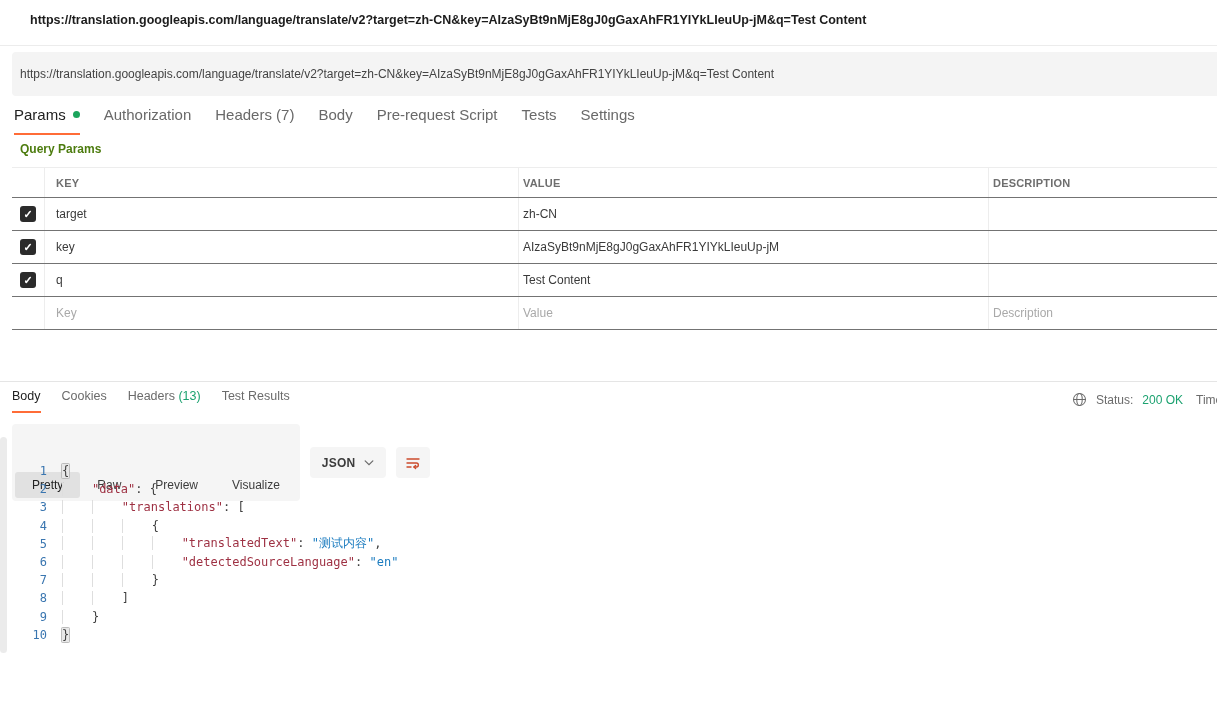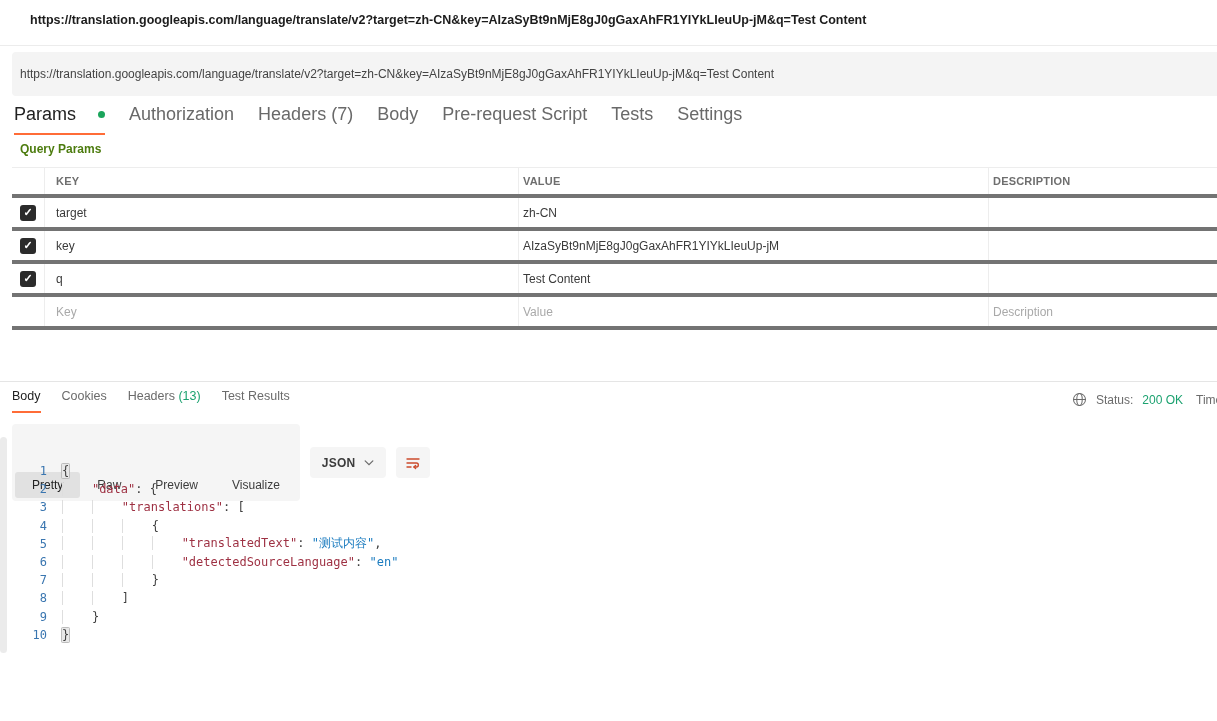--- a/index.html
+++ b/index.html
@@ -16,30 +16,30 @@
   .url-row { position:absolute; top:52px; left:12px; width:1205px; height:44px;
              background:#f4f4f4; border-radius:4px 0 0 4px; display:flex; align-items:center; }
   .method-box { width:122px; height:100%; display:flex; align-items:center;
                 border-right:1px solid #dcdcdc; }
   .method-box .m { margin-left:18px; font-size:12.5px; font-weight:700; color:#212121; letter-spacing:.3px; }
   .method-box .chev { margin-left:auto; margin-right:14px; display:flex; }
   .url-input { margin-left:8px; font-size:12px; color:#444; white-space:nowrap; overflow:hidden; flex:1; }
 
   
   .req-tabs { position:absolute; top:104px; left:14px; height:31px; display:flex; gap:24px; }
-  .rtab { display:flex; align-items:center; gap:22px; font-size:18px; color:#696969;
+  .rtab { display:flex; align-items:center; gap:7px; font-size:15px; color:#696969;
           padding-bottom:9px; cursor:pointer; border-bottom:2px solid transparent; }
   .rtab.active { color:#212121; border-bottom-color:#ff6c37; }
   .dot { width:7px; height:7px; border-radius:50%; background:#1ba55c; }
 
   .section-label { position:absolute; top:142px; left:20px; font-size:12px; font-weight:700; color:#4d7c0f; }
 
   
   .ptable { position:absolute; top:167px; left:12px; width:1205px; border-top:1px solid #ededed; }
-  .prow { display:grid; grid-template-columns:32px 474px 470px 1fr; border-bottom:4px solid #737373; }
+  .prow { display:grid; grid-template-columns:32px 474px 470px 1fr; border-bottom:1px solid #737373; }
   .prow.head { height:30px; }
   .prow.body { height:33px; }
   .pcell { display:flex; align-items:center; overflow:hidden; white-space:nowrap; }
   .pcell.c2,.pcell.c3,.pcell.c4 { border-left:1px solid #ededed; }
   .pcell.c2 { padding-left:11px; } .pcell.c3,.pcell.c4 { padding-left:4px; }
   .head .pcell { font-size:11px; font-weight:700; color:#6e6e6e; letter-spacing:.2px; }
   .body .pcell { font-size:12px; color:#3a3a3a; }
   .prow.ph .pcell { color:#a9a9a9; }
   .cbwrap { width:100%; display:flex; justify-content:center; }
   .cb { width:16px; height:16px; background:#2b2b2b; border-radius:3px; color:#fff;

